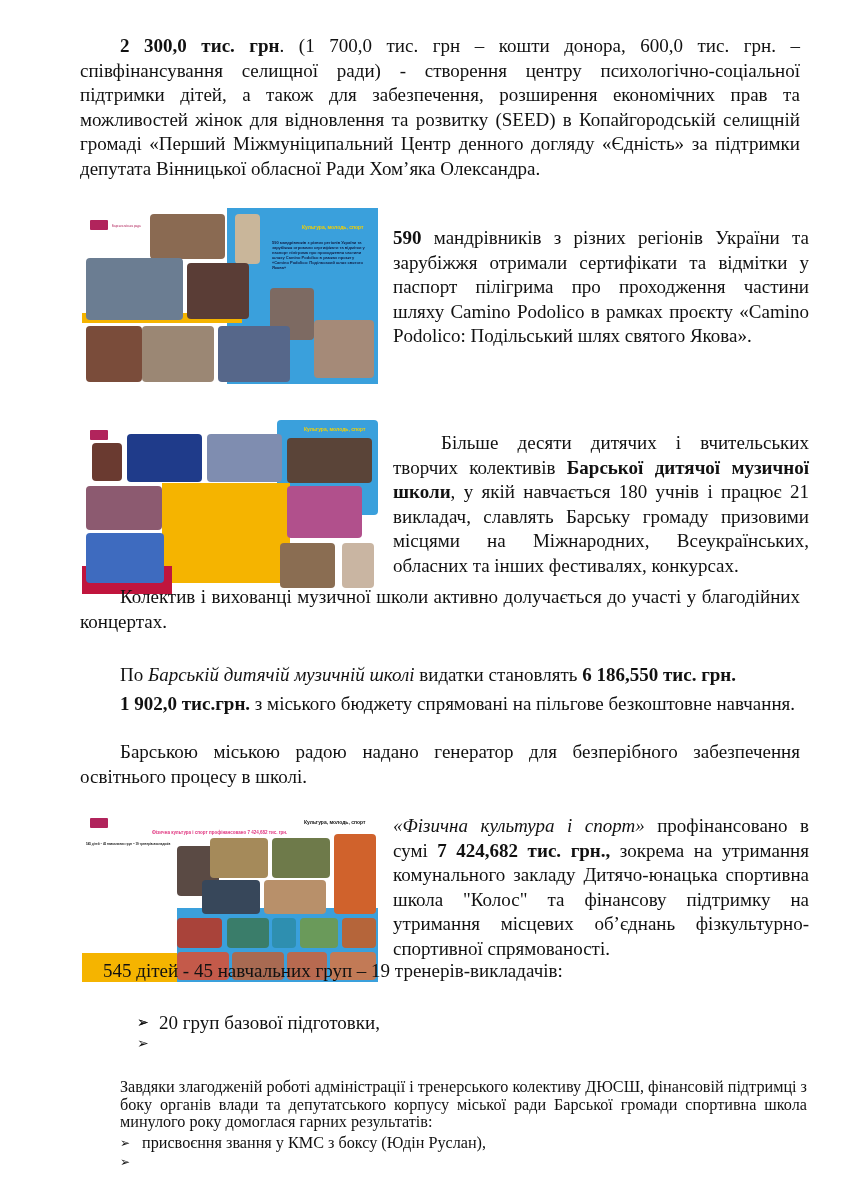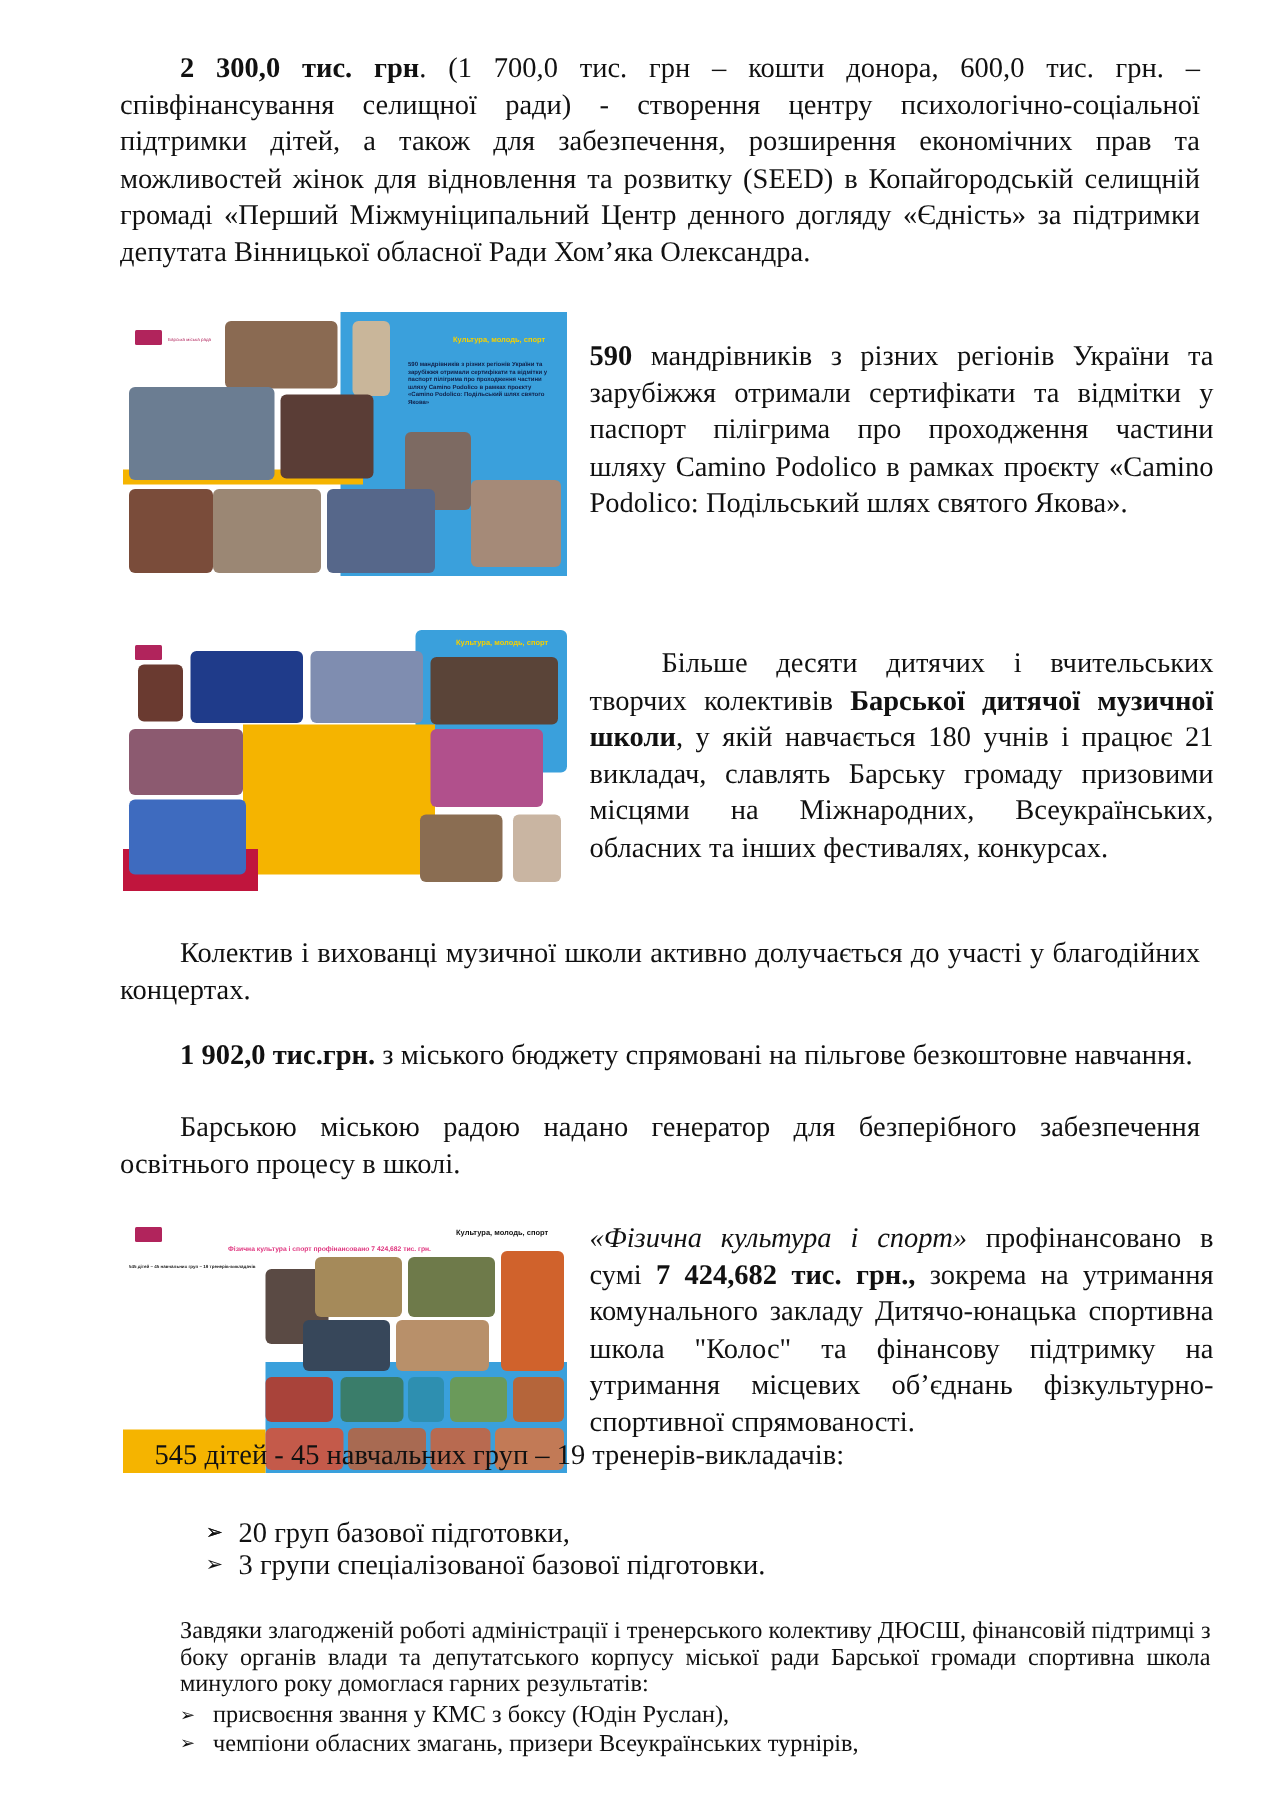--- a/index.html
+++ b/index.html
@@ -93,22 +93,25 @@
     <div class="tile" style="left:4px; top:115px; width:78px; height:50px; background:#3e6bbf;"></div>
     <div class="tile" style="left:198px; top:125px; width:55px; height:45px; background:#8a6d52;"></div>
     <div class="tile" style="left:260px; top:125px; width:32px; height:45px; background:#c9b5a2;"></div>
     <div class="slide-heading" style="left:222px; top:8px; color:#f5d000;">Культура, молодь, спорт</div>
   </div>
 
   <p class="para" style="left:393px; top:431px; width:416px; margin:0; text-indent:48px;">
     <span>Більше десяти дитячих і вчительських творчих колективів </span><b>Барської дитячої музичної школи</b><span>, у якій навчається  180 учнів і працює 21 викладач, славлять Барську громаду призовими місцями на Міжнародних, Всеукраїнських, обласних та інших фестивалях, конкурсах.</span>
   </p>
 
-  <p class="para ind" style="left:80px; top:624px; width:720px; margin:0;">Колектив і вихованці музичної школи активно долучається до участі у благодійних концертах.</p>
+  <p class="para ind" style="left:80px; top:585px; width:720px; margin:0;">Колектив і вихованці музичної школи активно долучається до участі у благодійних концертах.</p>
 
+  <p class="para ind" style="left:80px; top:663px; width:720px; margin:0;">
+    <span>По </span><i>Барській дитячій музичній школі</i><span> видатки становлять </span><b>6 186,550 тис. грн.</b>
+  </p>
 
   <p class="para ind" style="left:80px; top:692px; width:720px; margin:0;">
     <b>1 902,0 тис.грн.</b><span> з міського бюджету спрямовані на пільгове безкоштовне навчання.</span>
   </p>
 
   <p class="para ind" style="left:80px; top:740px; width:720px; margin:0;">Барською міською радою надано генератор для безперібного забезпечення освітнього процесу в школі.</p>
 
   <div class="collage" style="left:82px; top:808px; width:296px; height:174px;">
     <div class="logo" style="left:8px; top:10px;"></div>
     <div class="slide-heading" style="left:222px; top:11px; color:#111;">Культура, молодь, спорт</div>
@@ -135,23 +138,23 @@
 
   <p class="para" style="left:393px; top:814px; width:416px; margin:0;">
     <i>«Фізична культура і спорт»</i><span> профінансовано в сумі </span><b>7 424,682 тис. грн.,</b><span>  зокрема на утримання комунального закладу Дитячо-юнацька спортивна школа "Колос" та фінансову підтримку на утримання місцевих об’єднань фізкультурно-спортивної спрямованості.</span>
   </p>
 
   <p class="para" style="left:103px; top:960px; width:700px; margin:0; line-height:21px; text-align:left;">545 дітей - 45 навчальних груп – 19 тренерів-викладачів:</p>
 
   <ul class="list" style="left:137px; top:1012px; width:660px;">
     <li><span class="arrow">➢</span></li>
     <li><span class="arrow">➢</span><span>20 груп базової підготовки,</span></li>
-    <li><span class="arrow">➢</span><span> 3 групи спеціалізованої базової підготовки.</span></li>
+    <li><span class="arrow">➢</span></li>
   </ul>
 
   <p class="para small" style="left:120px; top:1079px; width:687px; margin:0;">Завдяки злагодженій роботі адміністрації і тренерського колективу ДЮСШ, фінансовій підтримці з боку органів влади та депутатського корпусу міської ради Барської громади спортивна школа минулого року домоглася гарних результатів:</p>
 
   <ul class="list small" style="left:120px; top:1134px; width:687px; line-height:19px;">
     <li><span class="arrow">➢</span><span>присвоєння звання у КМС з боксу (Юдін Руслан),</span></li>
-    <li><span class="arrow">➢</span><span>чемпіони обласних змагань, призери Всеукраїнських турнірів,</span></li>
+    <li><span class="arrow">➢</span></li>
   </ul>
 
 </div>
 
 </body></html>

